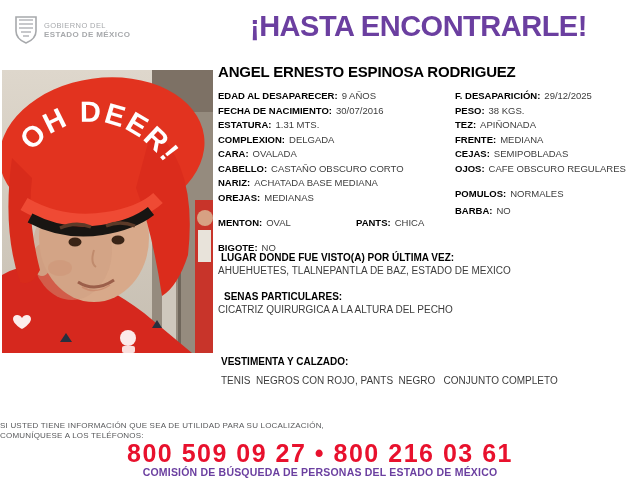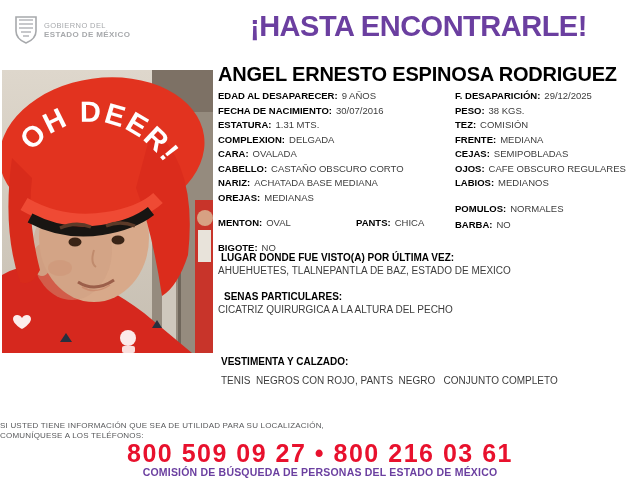--- a/index.html
+++ b/index.html
@@ -13,21 +13,21 @@
   .gov-text .l1{font-size:7.5px;}
   .gov-text .l2{font-size:8px;font-weight:bold;}
 
   .campaign-title{position:absolute;left:250px;top:10px;width:336px;text-align:center;
     font-size:29px;font-weight:800;color:#6b3fa0;letter-spacing:-.5px;white-space:nowrap;}
 
   
   .photo{position:absolute;left:2px;top:70px;width:211px;height:283px;}
 
   
-  .person-name{position:absolute;left:218px;top:63px;font-size:20px;font-weight:bold;
+  .person-name{position:absolute;left:218px;top:63px;font-size:15px;font-weight:bold;
     letter-spacing:-.2px;white-space:nowrap;}
 
   .col{position:absolute;top:90px;}
   .col-left{left:218px;width:236px;}
   .col-right{left:455px;width:182px;}
   .frow{position:relative;height:14.5px;font-size:9.5px;white-space:nowrap;}
   .frow .lbl{font-weight:bold;}
   .frow .val{margin-left:4px;color:#3c3c3c;}
   .gap-row{margin-top:11px;}
   .mid-field{position:absolute;left:138px;top:0;}
@@ -128,25 +128,24 @@
     <div class="frow gap-row">
       <span class="lbl">MENTON:</span><span class="val">OVAL</span>
       <span class="mid-field"><span class="lbl">PANTS:</span><span class="val">CHICA</span></span>
     </div>
     <div class="frow" style="margin-top:10px;"><span class="lbl">BIGOTE:</span><span class="val">NO</span></div>
   </div>
 
   <div class="col col-right">
     <div class="frow"><span class="lbl">F. DESAPARICIÓN:</span><span class="val">29/12/2025</span></div>
     <div class="frow"><span class="lbl">PESO:</span><span class="val">38 KGS.</span></div>
-    <div class="frow"><span class="lbl">TEZ:</span><span class="val">COMISIÓN</span></div>
+    <div class="frow"><span class="lbl">TEZ:</span><span class="val">APIÑONADA</span></div>
     <div class="frow"><span class="lbl">FRENTE:</span><span class="val">MEDIANA</span></div>
     <div class="frow"><span class="lbl">CEJAS:</span><span class="val">SEMIPOBLADAS</span></div>
     <div class="frow"><span class="lbl">OJOS:</span><span class="val">CAFE OBSCURO REGULARES</span></div>
-    <div class="frow"><span class="lbl">LABIOS:</span><span class="val">MEDIANOS</span></div>
     <div class="frow gap-row"><span class="lbl">POMULOS:</span><span class="val">NORMALES</span></div>
     <div class="frow" style="margin-top:2px;"><span class="lbl">BARBA:</span><span class="val">NO</span></div>
   </div>
 
   <div class="section sec-lugar">
     <div class="sec-h">LUGAR DONDE FUE VISTO(A) POR ÚLTIMA VEZ:</div>
     <div class="sec-v">AHUEHUETES, TLALNEPANTLA DE BAZ, ESTADO DE MEXICO</div>
   </div>
 
   <div class="section sec-marks">

